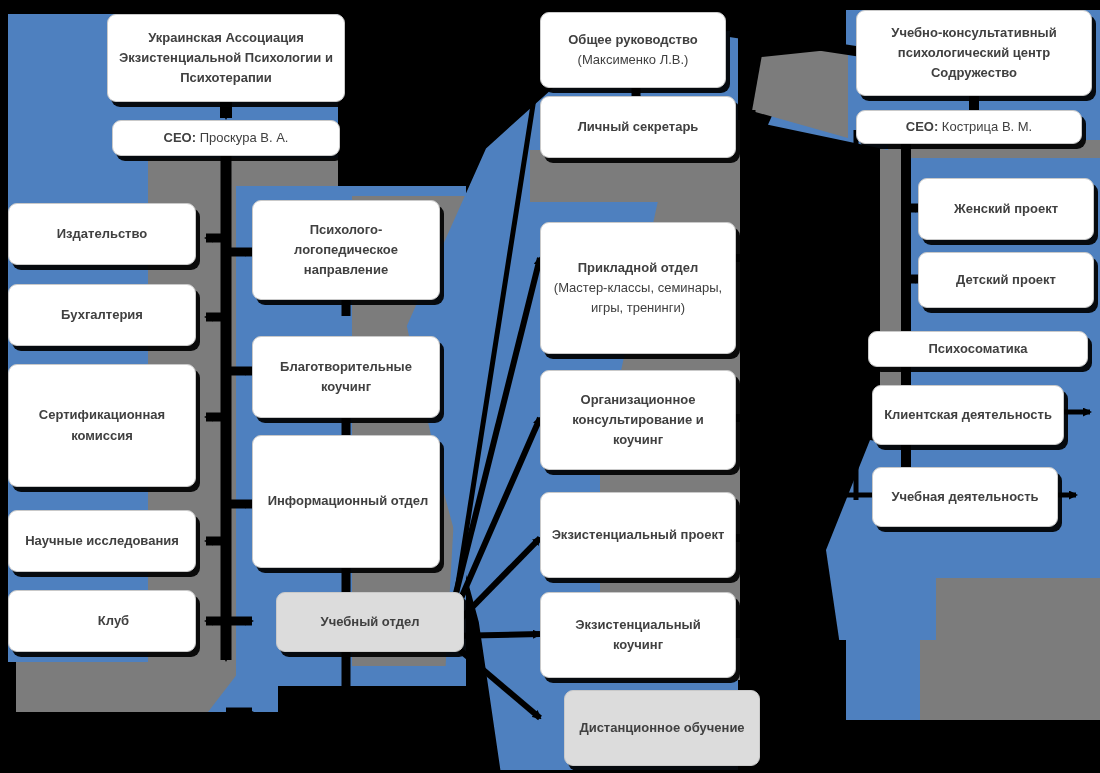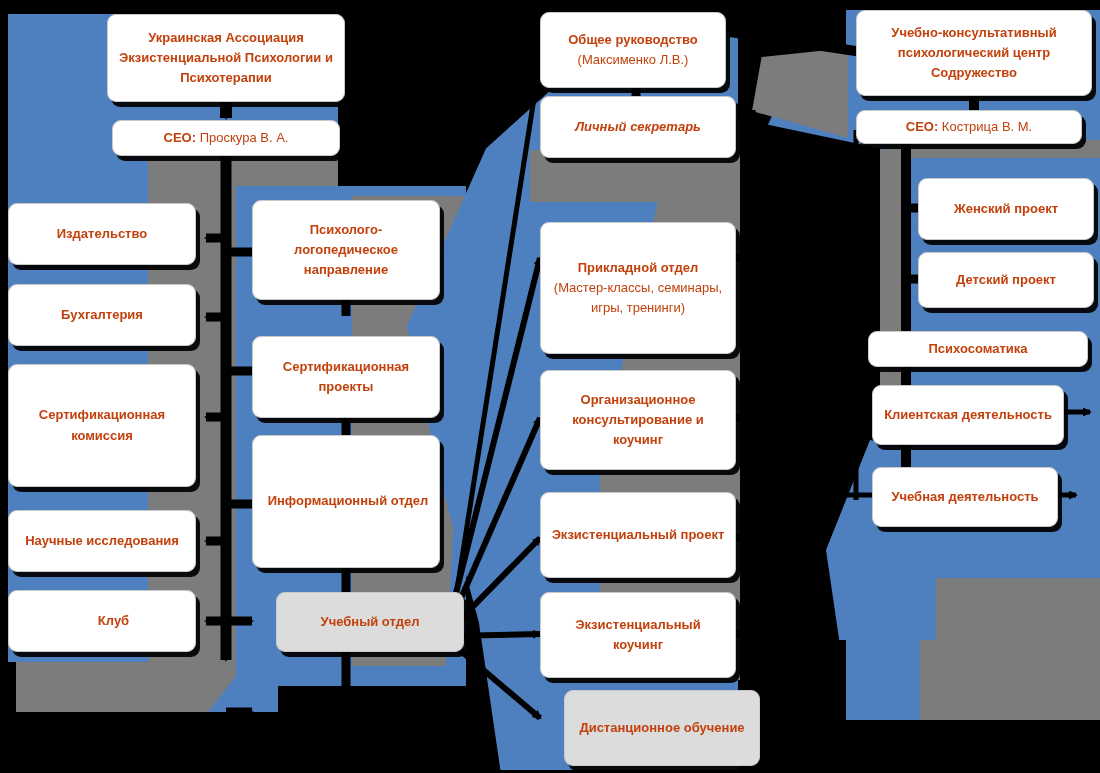--- a/index.html
+++ b/index.html
@@ -19,21 +19,21 @@
   
   .node{
     position:absolute;
     box-sizing:border-box;
     background:#FFFFFF;
     border:1px solid #c9c9c9;
     border-radius:9px;
     box-shadow:4px 5px 0 rgba(0,0,0,0.92);
     display:flex;align-items:center;justify-content:center;
     text-align:center;
-    color:#c2410c;
+    color:#404040;
     font-size:13px;
     line-height:1.55;
     padding:4px 8px;
     z-index:6;
   }
   .node.bold{font-weight:bold;}
   .node.grayfill{background:#DCDCDC;margin-left:24px;}
   .node .sub{font-weight:normal;}
   .node .lbl{display:block;width:100%;}
   .node .lbl b{font-weight:bold;}
@@ -154,34 +154,34 @@
     <span class="lbl">Научные исследования</span>
   </div>
   <div class="node bold" style="left:8px;top:590px;width:188px;height:62px;padding-left:31px;">
     <span class="lbl">Клуб</span>
   </div>
 
   <div class="node bold" style="left:252px;top:200px;width:188px;height:100px;">
     <span class="lbl">Психолого-логопедическое направление</span>
   </div>
   <div class="node bold" style="left:252px;top:336px;width:188px;height:82px;">
-    <span class="lbl">Сертификационная проекты</span>
+    <span class="lbl">Благотворительные коучинг</span>
   </div>
   <div class="node bold" style="left:252px;top:435px;width:188px;height:133px;padding-left:12px;">
     <span class="lbl">Информационный отдел</span>
   </div>
   <div class="node bold grayfill" style="left:252px;top:592px;width:188px;height:60px;">
     <span class="lbl">Учебный отдел</span>
   </div>
 
   <div class="node bold" style="left:540px;top:12px;width:186px;height:76px;flex-direction:column;">
     <span class="lbl">Общее руководство</span>
     <span class="lbl sub">(Максименко Л.В.)</span>
   </div>
-  <div class="node bold" style="left:540px;top:96px;width:196px;height:62px;font-style:italic;">
+  <div class="node bold" style="left:540px;top:96px;width:196px;height:62px;">
     <span class="lbl">Личный секретарь</span>
   </div>
   <div class="node bold" style="left:540px;top:222px;width:196px;height:132px;flex-direction:column;">
     <span class="lbl">Прикладной отдел</span>
     <span class="lbl sub">(Мастер-классы, семинары, игры, тренинги)</span>
   </div>
   <div class="node bold" style="left:540px;top:370px;width:196px;height:100px;">
     <span class="lbl">Организационное консультирование и коучинг</span>
   </div>
   <div class="node bold" style="left:540px;top:492px;width:196px;height:86px;">

